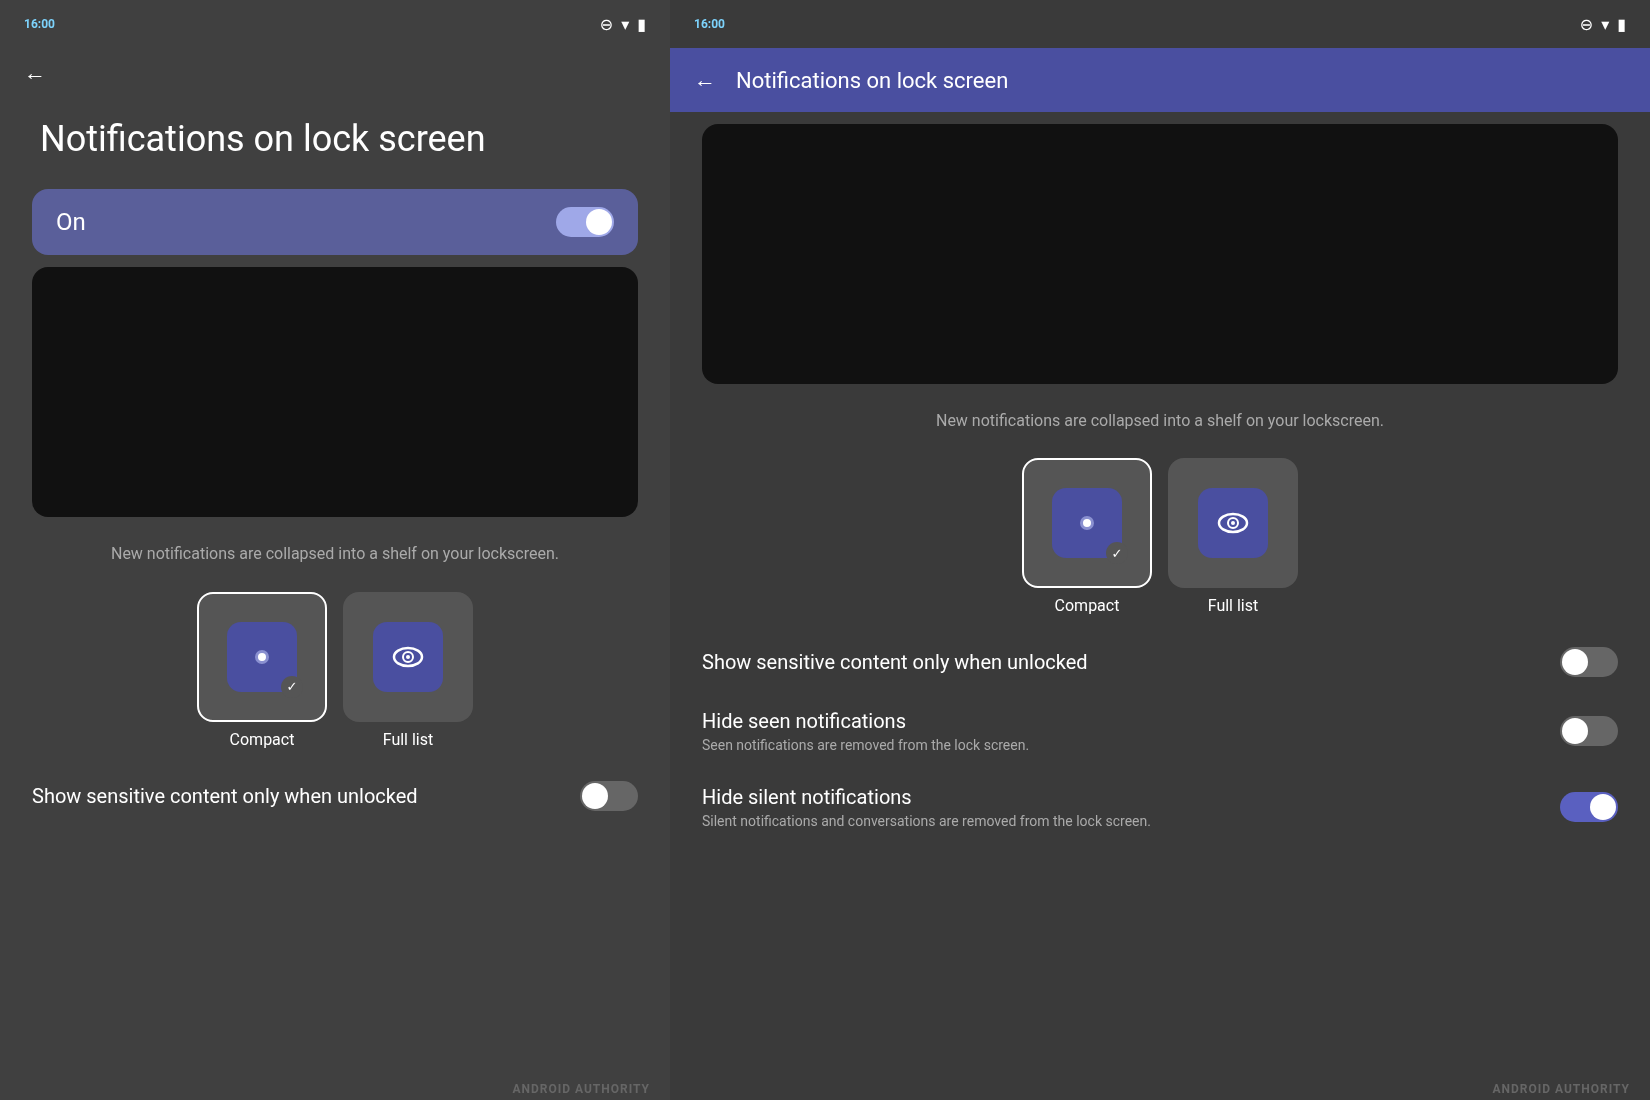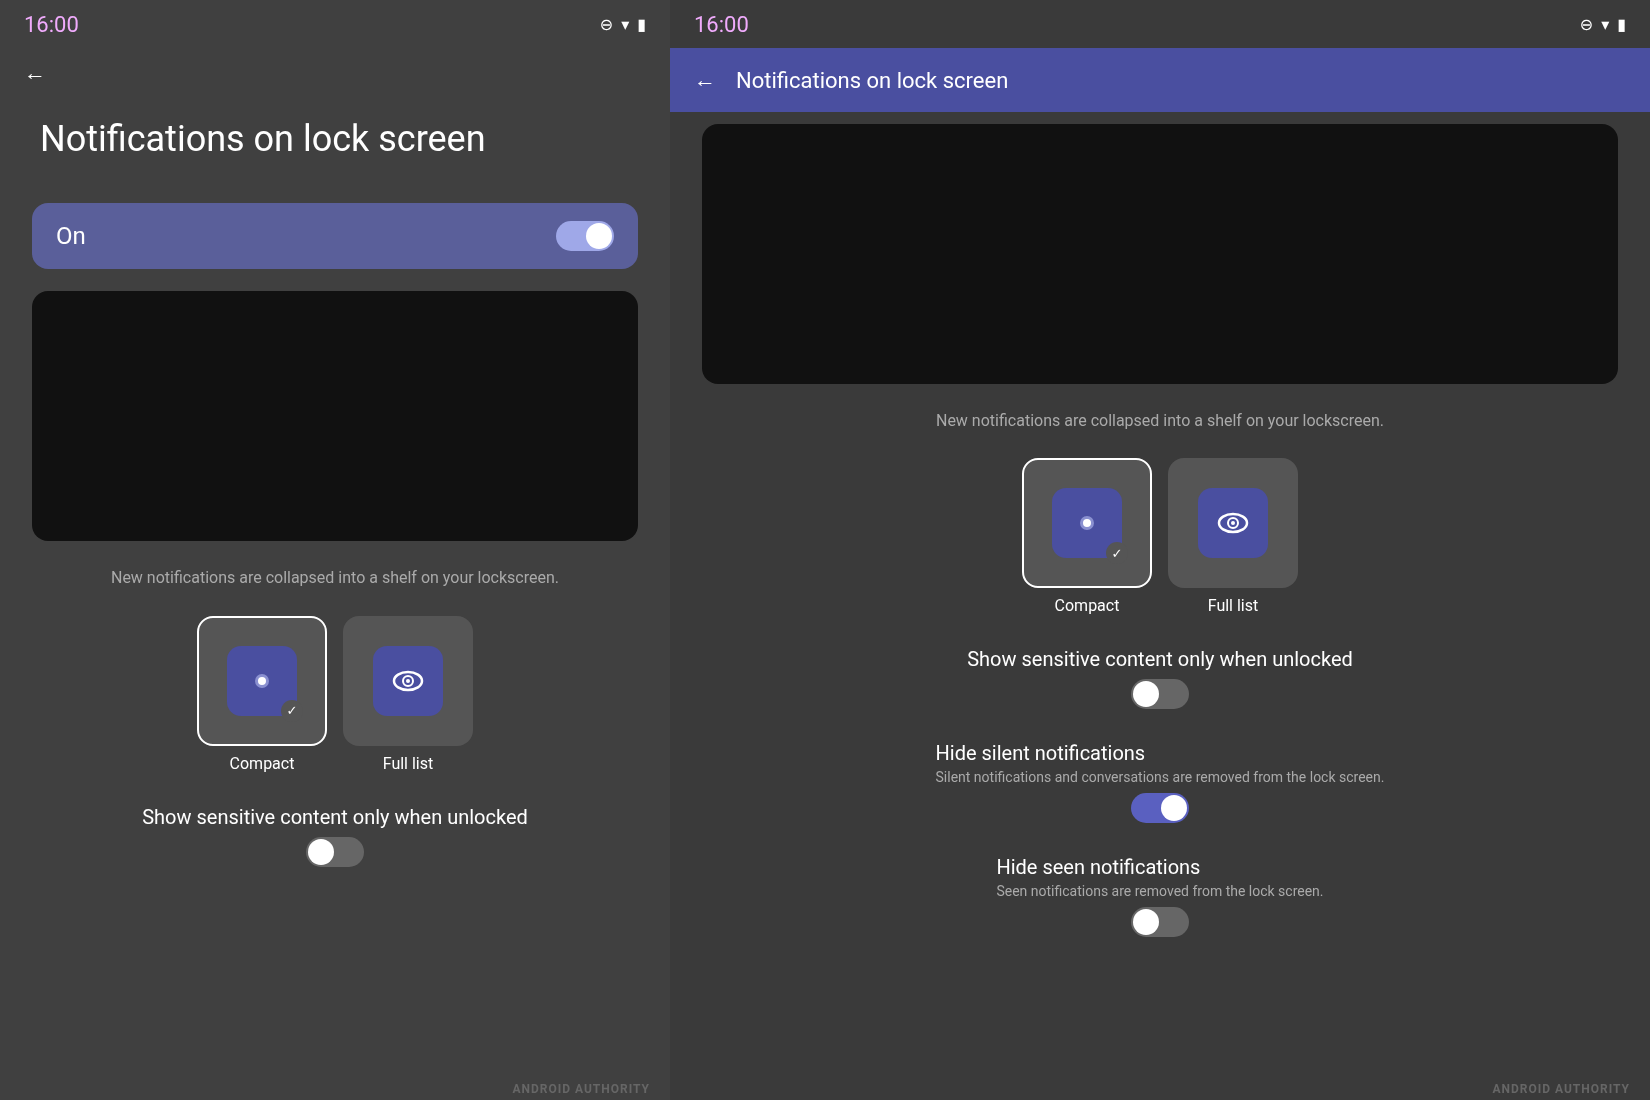--- a/index.html
+++ b/index.html
@@ -32,23 +32,23 @@
 
     
     .status-bar {
       display: flex;
       justify-content: space-between;
       align-items: center;
       padding: 8px 24px;
       height: 48px;
     }
     .status-time {
-      color: #f0abfc;
-      font-size: 22px;
-      font-weight: 400;
+      color: #7dd3fc;
+      font-size: 12px;
+      font-weight: 700;
     }
     .status-icons {
       display: flex;
       gap: 8px;
       align-items: center;
       color: #fff;
       font-size: 16px;
     }
 
     
@@ -63,21 +63,21 @@
     .page-title-left {
       color: #fff;
       font-size: 36px;
       font-weight: 400;
       padding: 24px 40px 20px 40px;
       line-height: 1.2;
     }
 
     
     .toggle-row {
-      margin: 22px 32px;
+      margin: 8px 32px;
       background: #5a5f9a;
       border-radius: 16px;
       padding: 18px 24px;
       display: flex;
       align-items: center;
       justify-content: space-between;
     }
     .toggle-label {
       color: #fff;
       font-size: 24px;
@@ -193,21 +193,20 @@
       align-items: center;
     }
 
     
     .settings-row {
       padding: 16px 32px;
       display: flex;
       align-items: center;
       justify-content: space-between;
       gap: 8px;
-      flex-direction: column;
     }
     .settings-row-text {
       color: #fff;
       font-size: 20px;
       flex: 1;
     }
     .settings-row-sub {
       color: #aaa;
       font-size: 14px;
       margin-top: 4px;
@@ -364,32 +363,32 @@
     <div>
       <div class="settings-row-text">Show sensitive content only when unlocked</div>
     </div>
     <div class="toggle-switch off">
       <div class="toggle-knob"></div>
     </div>
   </div>
 
   <div class="settings-row">
     <div>
+      <div class="settings-row-text">Hide seen notifications</div>
+      <div class="settings-row-sub">Seen notifications are removed from the lock screen.</div>
+    </div>
+    <div class="toggle-switch off">
+      <div class="toggle-knob"></div>
+    </div>
+  </div>
+
+  <div class="settings-row">
+    <div>
       <div class="settings-row-text">Hide silent notifications</div>
       <div class="settings-row-sub">Silent notifications and conversations are removed from the lock screen.</div>
     </div>
     <div class="toggle-switch on" style="background:#5a60c0;">
       <div class="toggle-knob"></div>
     </div>
   </div>
 
-  <div class="settings-row">
-    <div>
-      <div class="settings-row-text">Hide seen notifications</div>
-      <div class="settings-row-sub">Seen notifications are removed from the lock screen.</div>
-    </div>
-    <div class="toggle-switch off">
-      <div class="toggle-knob"></div>
-    </div>
-  </div>
-
   <div class="watermark">ANDROID AUTHORITY</div>
 </div>
 
 </body></html>

